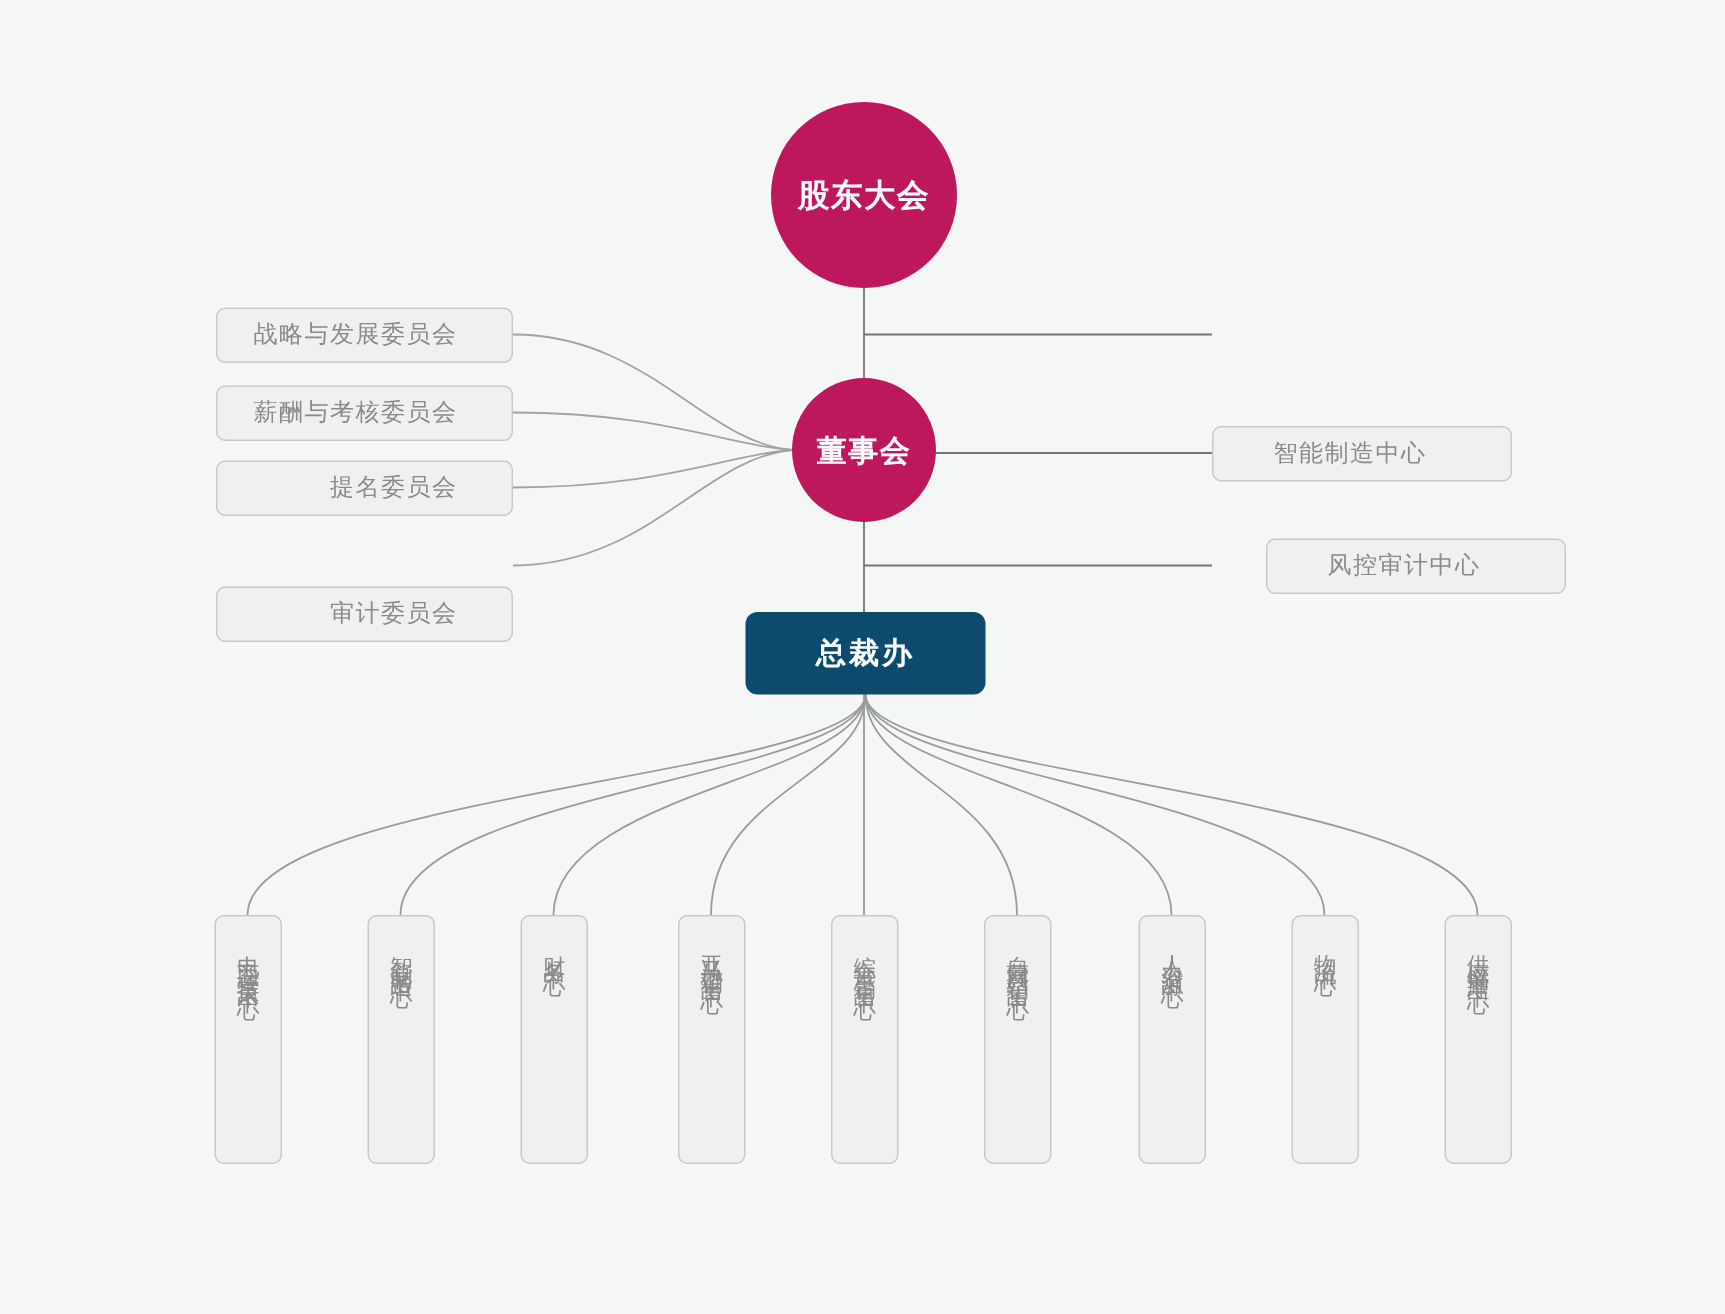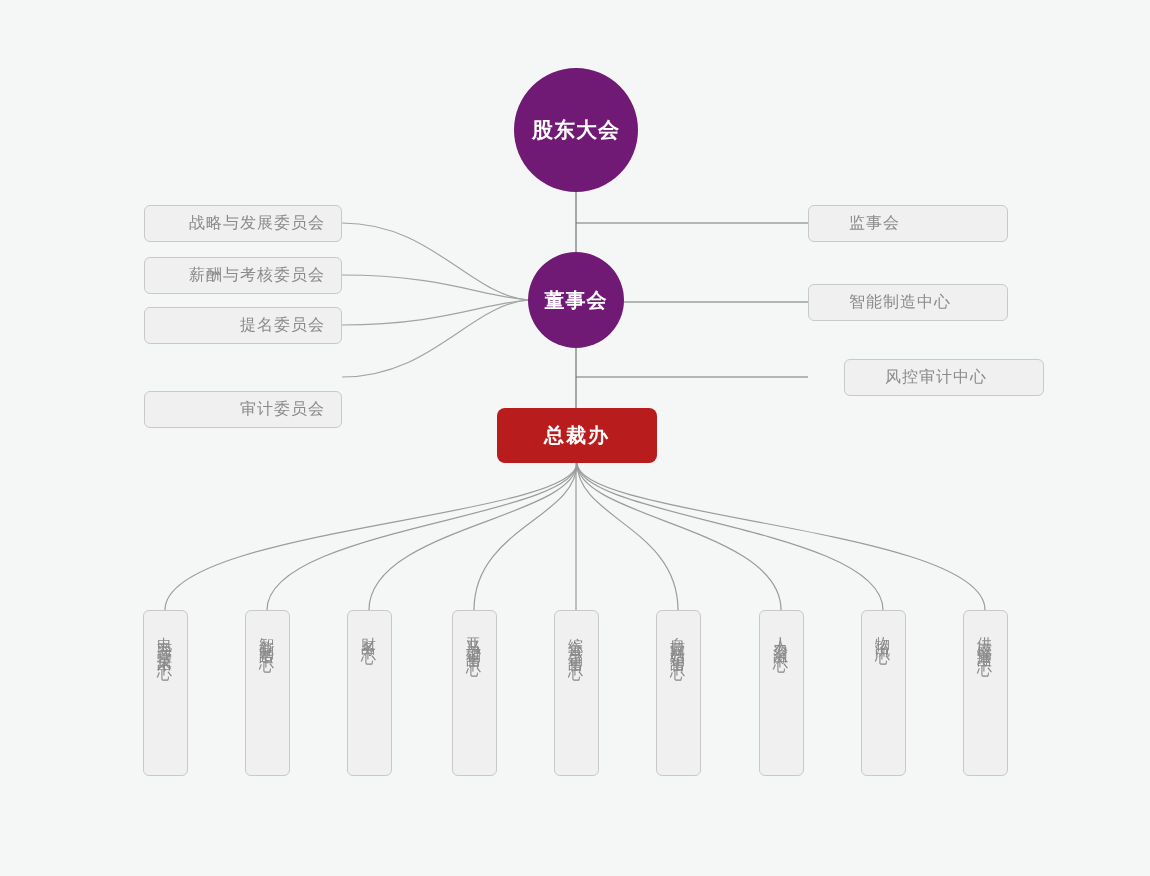--- a/index.html
+++ b/index.html
@@ -21,31 +21,31 @@
     top: 0;
     width: 1150px;
     height: 876px;
   }
   .node {
     position: absolute;
     box-sizing: border-box;
   }
   .circle-node {
     border-radius: 50%;
-    background: #701a75;
+    background: #be185d;
     color: #ffffff;
     font-weight: bold;
     display: flex;
     align-items: center;
     justify-content: center;
     letter-spacing: 1px;
     cursor: default;
   }
   .dark-node {
-    background: #b91c1c;
+    background: #0c4a6e;
     color: #ffffff;
     font-weight: bold;
     font-size: 20px;
     letter-spacing: 2px;
     border-radius: 8px;
     display: flex;
     align-items: center;
     justify-content: center;
   }
   .side-box {
@@ -56,21 +56,21 @@
     border-radius: 6px;
     color: #8a8a8a;
     font-size: 16px;
     letter-spacing: 1px;
     display: flex;
     align-items: center;
   }
   .side-box.left-side {
     left: 144px;
     justify-content: flex-end;
-    padding-right: 16px;
+    padding-right: 36px;
   }
   .side-box.right-side {
     left: 808px;
     width: 200px;
     justify-content: flex-start;
     padding-left: 40px;
   }
   .dept-box {
     top: 610px;
     width: 45px;
@@ -124,21 +124,20 @@
 
   <div class="node circle-node" style="left:528px; top:252px; width:96px; height:96px; font-size:20px;">董事会</div>
 
   <div class="node dark-node" style="left:497px; top:408px; width:160px; height:55px;">总裁办</div>
 
   <div class="node side-box left-side" style="top:205px;">战略与发展委员会</div>
   <div class="node side-box left-side" style="top:257px;text-align:center;">薪酬与考核委员会</div>
   <div class="node side-box left-side" style="top:307px;">提名委员会</div>
   <div class="node side-box left-side" style="top:359px;margin-top:32px;">审计委员会</div>
 
-  <div class="node side-box right-side" style="top:205px;">监事会</div>
   <div class="node side-box right-side" style="top:284px;">智能制造中心</div>
   <div class="node side-box right-side" style="top:359px;margin-left:36px;">风控审计中心</div>
 
   <div class="node dept-box" style="left:142.5px;">
     <span class="vtext">电商运营技术中心</span>
   </div>
   <div class="node dept-box" style="left:244.5px;">
     <span class="vtext">智能制造中心</span>
   </div>
   <div class="node dept-box" style="left:346.5px;">

